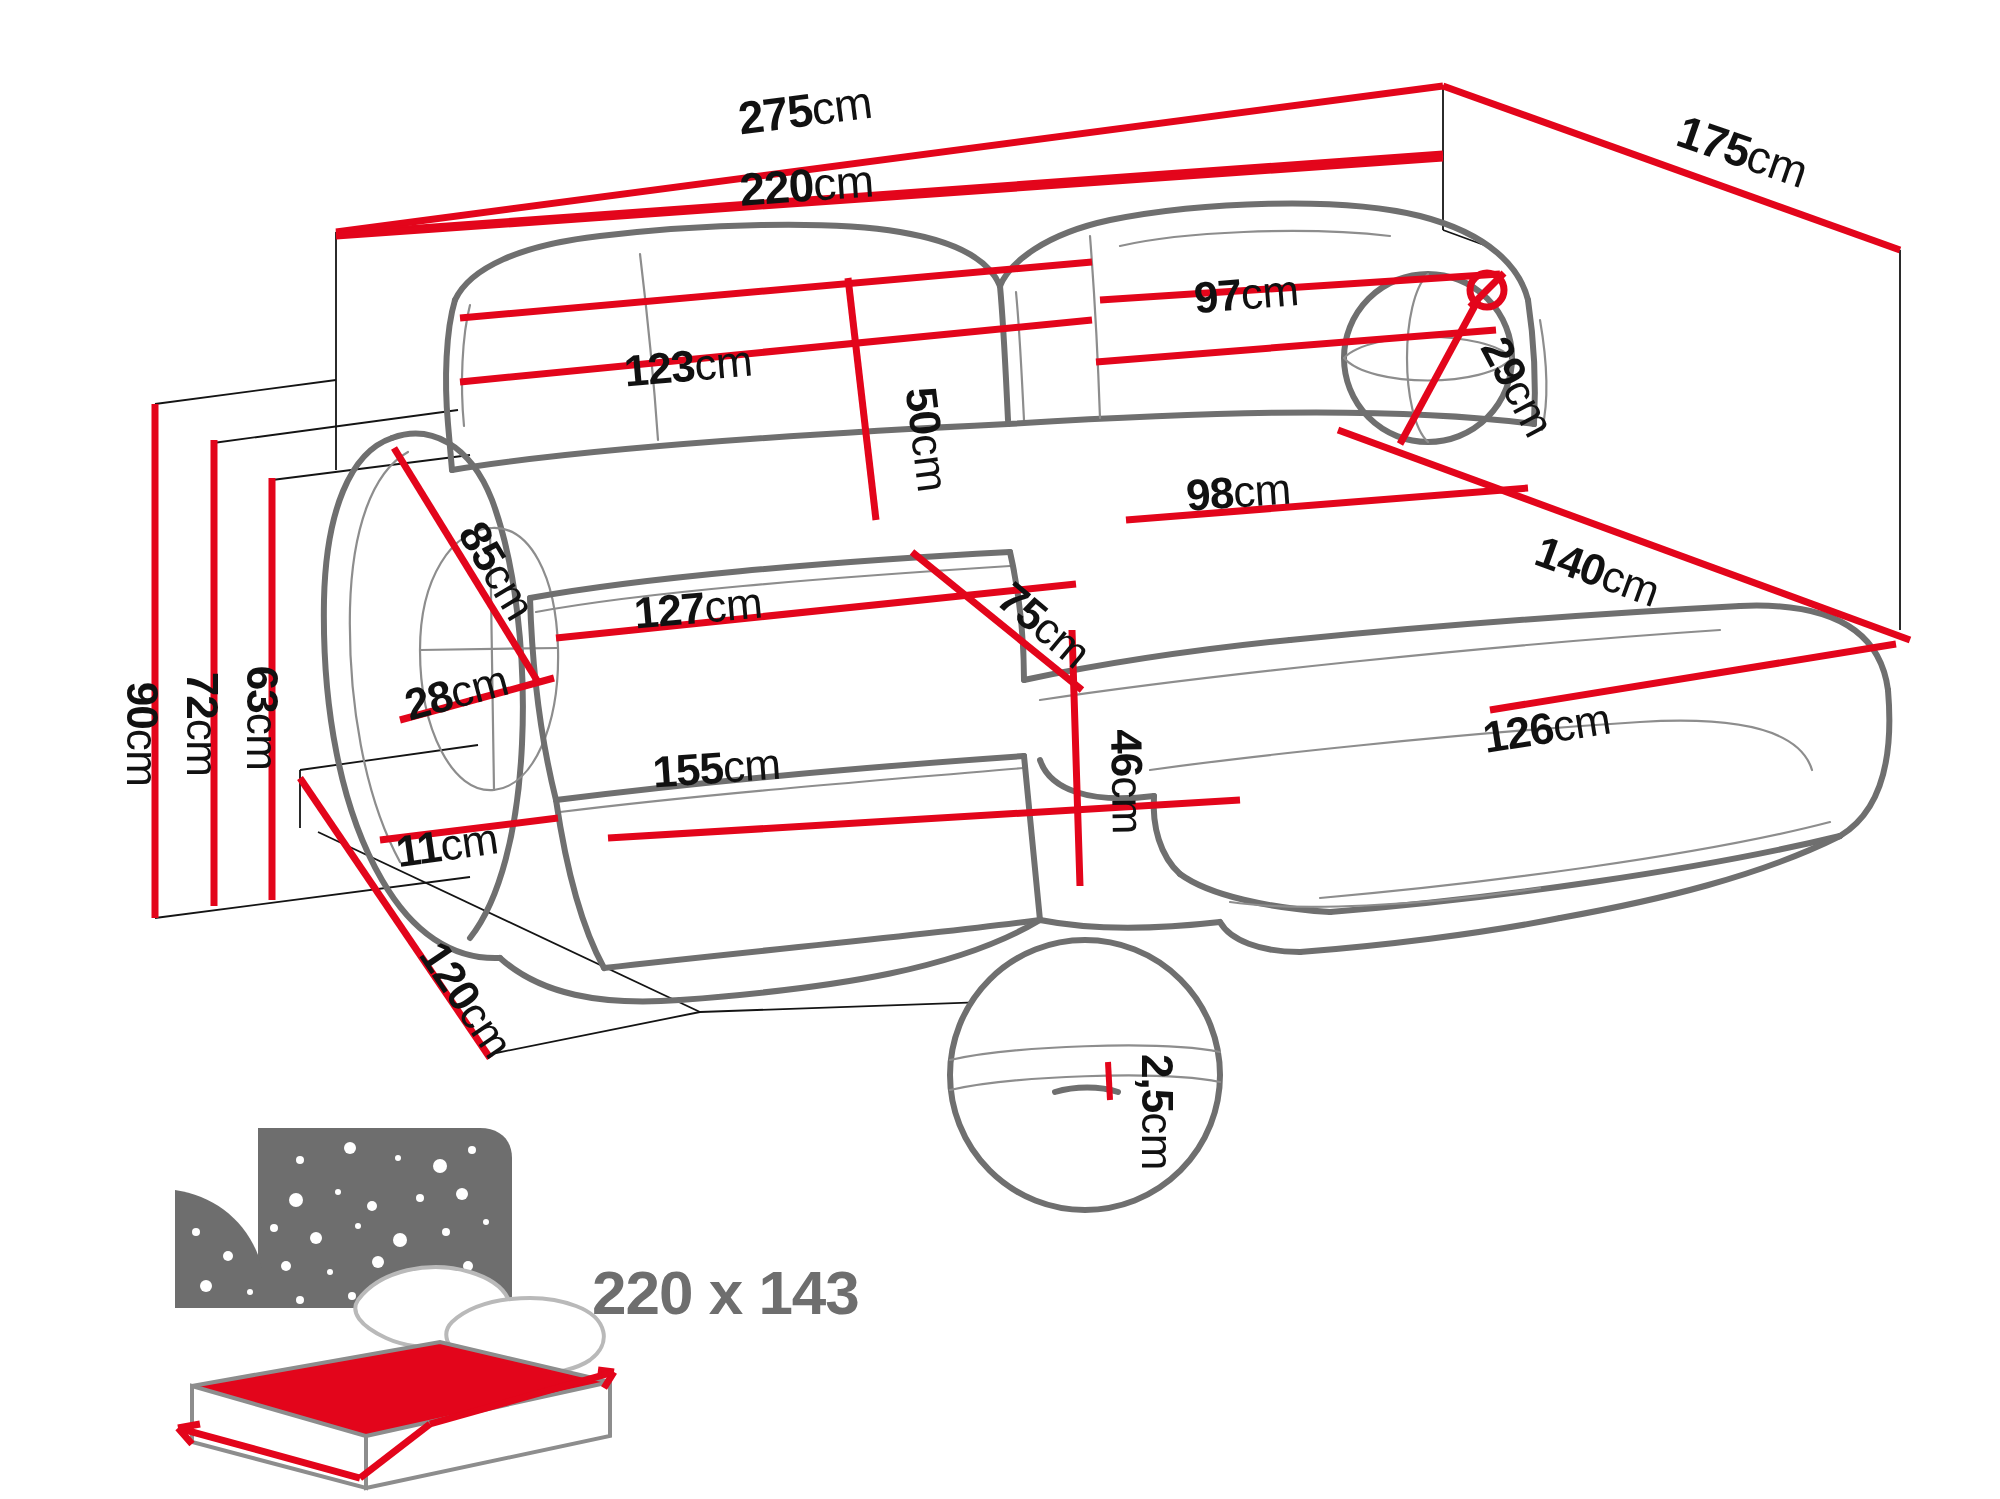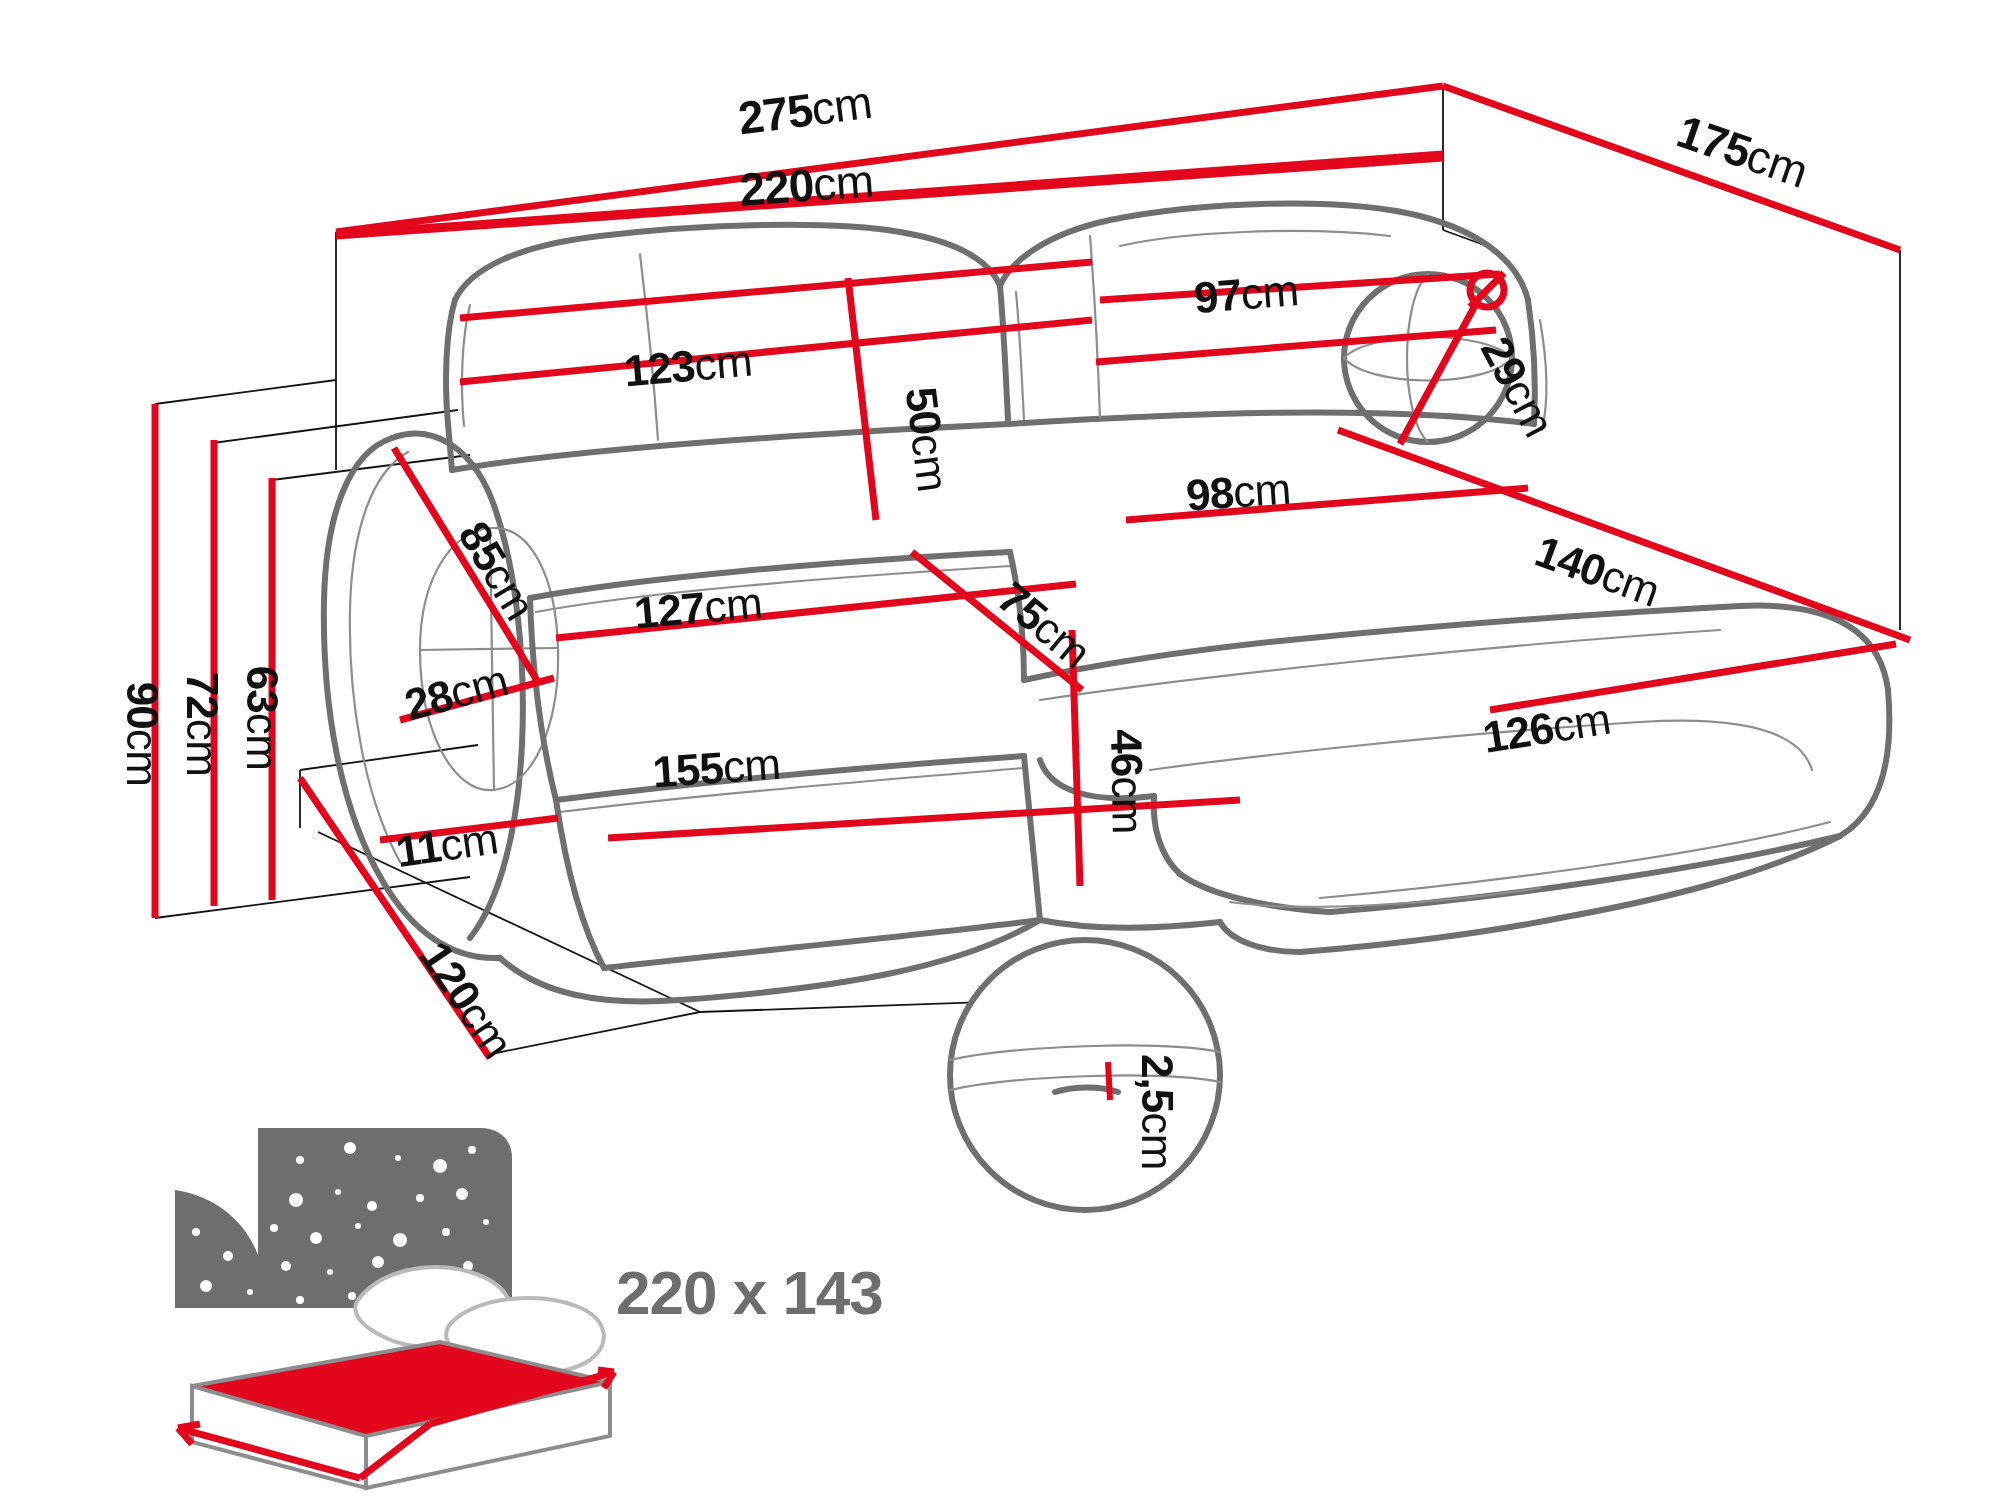--- a/index.html
+++ b/index.html
@@ -323,15 +323,15 @@
   </div>
 
   <div class="lbl" style="left:240px;top:696px;font-size:44px;transform:rotate(-270deg) translate(-50%,-50%);">
     <b>63</b><i>cm</i>
   </div>
 
   <div class="lbl" style="left:1135px;top:1090px;font-size:44px;transform:rotate(-270deg) translate(-50%,-50%);">
     <b>2,5</b><i>cm</i>
   </div>
 
-  <div class="bedtxt" style="left:616px;top:1262px;font-size:62px;">220 x 143</div>
+  <div class="bedtxt" style="left:592px;top:1262px;font-size:62px;">220 x 143</div>
 
 </div>
 
 </body></html>

